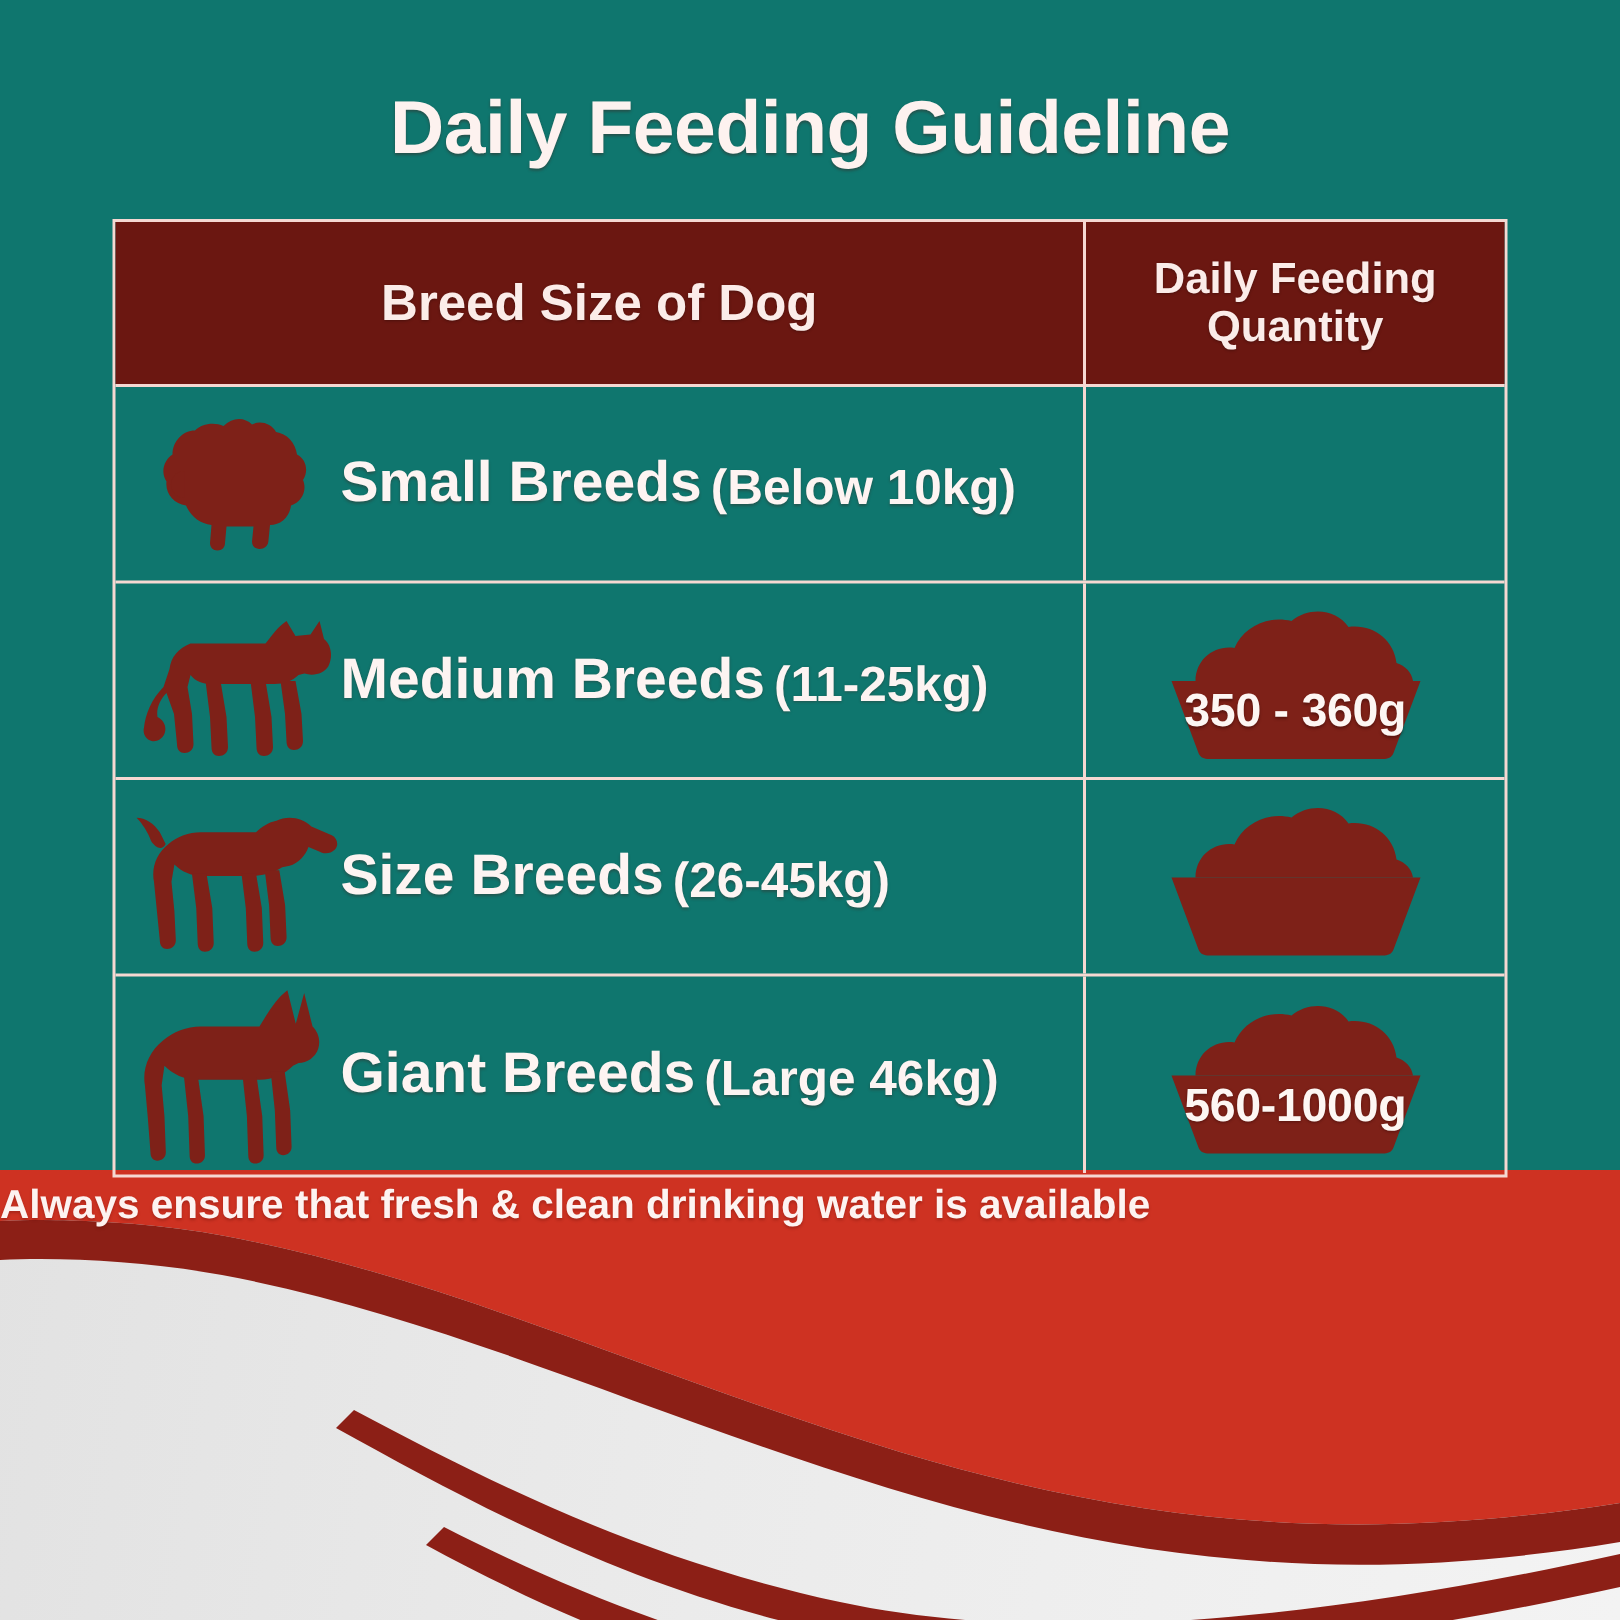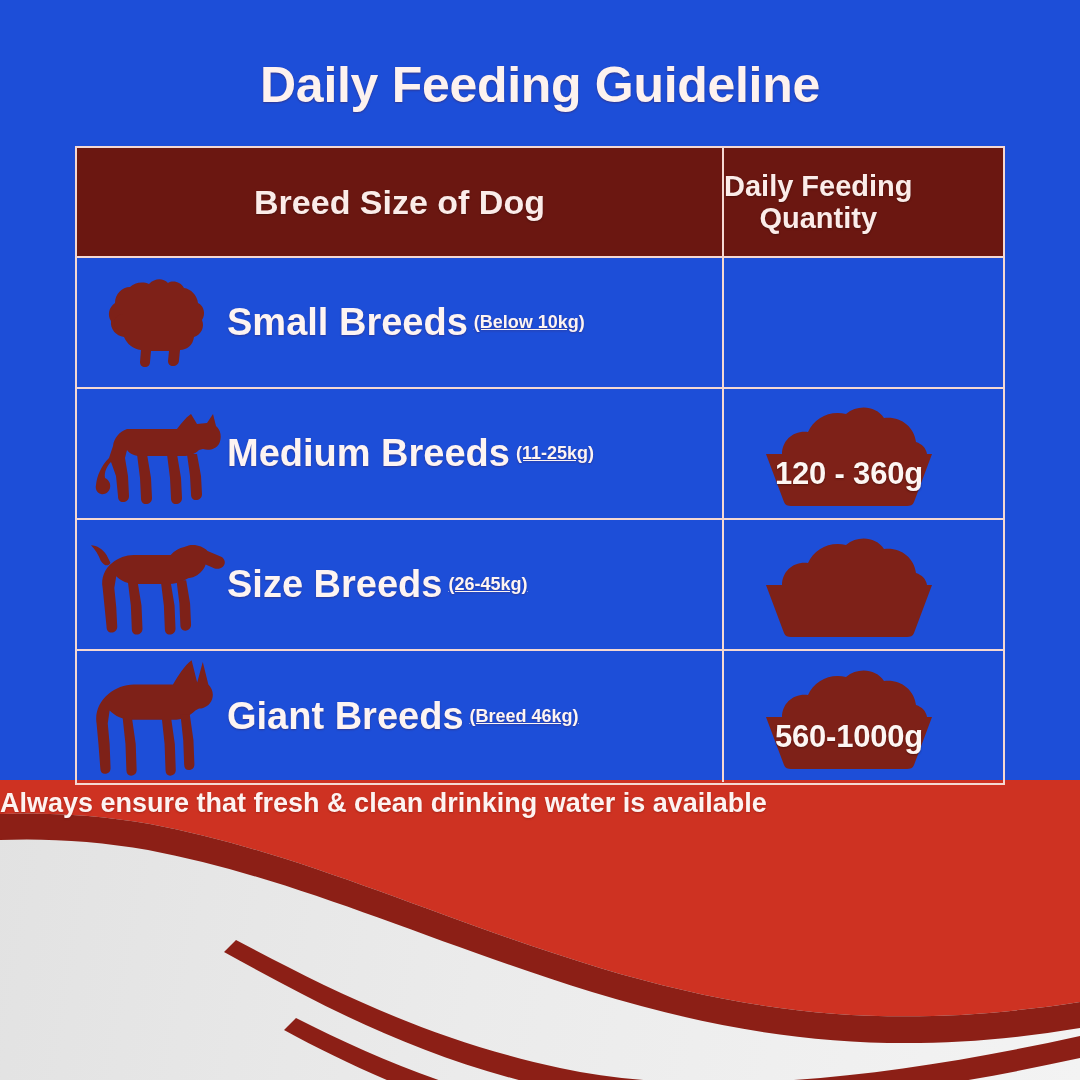--- a/index.html
+++ b/index.html
@@ -7,21 +7,21 @@
     padding: 0;
     background: #ffffff;
   }
   * { box-sizing: border-box; }
 
   .canvas {
     position: relative;
     width: 1080px;
     height: 1080px;
     overflow: hidden;
-    background: #1d4ed8;
+    background: #0f766e;
     font-family: "Liberation Sans", sans-serif;
   }
 
   
   .wave-area {
     position: absolute;
     left: 0;
     bottom: 0;
     width: 1080px;
     height: 300px;
@@ -73,21 +73,21 @@
     width: 647px;
     border-right: 2px solid #f5d8d2;
     display: flex;
     align-items: center;
     position: relative;
   }
   .cell-qty {
     flex: 1 1 auto;
     display: flex;
     align-items: center;
-    justify-content: flex-start;
+    justify-content: center;
     position: relative;
   }
 
   
   .row-header { height: 110px; }
   .row-header .cell-breed,
   .row-header .cell-qty { background: #6b1711; }
   .row-header .cell-breed {
     justify-content: center;
   }
@@ -110,37 +110,36 @@
     height: 131px;
     display: flex;
     align-items: center;
     justify-content: center;
     padding-left: 14px;
   }
   .dog-icon svg { display: block; }
 
   .breed-label {
     display: flex;
-    align-items: center;
+    align-items: flex-end;
     color: #ffffff;
     white-space: nowrap;
   }
   .breed-name {
     font-size: 38px;
     font-weight: bold;
     color: #fdf4f2;
     text-shadow: 0 1px 2px rgba(80,10,5,0.3);
   }
   .breed-weight {
-    font-size: 18px;
+    font-size: 33px;
     font-weight: bold;
     color: #fdf4f2;
     margin-left: 6px;
     text-shadow: 0 1px 2px rgba(80,10,5,0.3);
-    text-decoration: underline;
   }
 
   
   .bowl {
     position: relative;
     width: 250px;
     height: 112px;
   }
   .bowl svg {
     position: absolute;
@@ -247,21 +246,21 @@
         </div>
       </div>
       <div class="cell-qty">
         <div class="bowl">
           <svg width="250" height="112" viewBox="0 0 250 112">
             <path fill="#7e2118" d="M58,56 C58,42 70,32 84,34 C90,20 106,12 122,16 C134,6 152,8 160,20
               C176,18 190,28 192,44 C198,46 202,50 203,56 Z"></path>
             <path fill="#7e2118" d="M42,56 L208,56 L190,104 C189,107 186,108 183,108 L67,108
               C64,108 61,107 60,104 Z"></path>
           </svg>
-          <div class="bowl-text">120 - 360g</div>
+          <div class="bowl-text">350 - 360g</div>
         </div>
       </div>
     </div>
 
     <div class="row row-data">
       <div class="cell-breed">
         <div class="dog-icon">
           <svg width="140" height="110" viewBox="0 0 140 110">
             <path fill="#7e2118" d="M96,16 C104,12 114,14 120,20 L134,26 C138,28 139,33 136,36
               C133,39 128,39 125,37 L118,34 C116,40 111,45 105,47 L100,48 C94,52 86,54 78,54
@@ -299,21 +298,21 @@
               C128,50 122,54 116,54 L112,56 C106,62 98,66 88,66 L44,66 C34,66 26,62 20,56
               L18,70 L20,92 L21,118 C21,122 18,124 15,124 C12,124 10,122 10,118 L8,92 L6,70
               C4,58 9,46 19,38 C26,32 36,28 46,28 L88,28 C94,18 100,8 108,2 Z"></path>
             <path fill="#7e2118" d="M44,64 L48,92 L49,120 C49,124 46,126 43,126 C40,126 38,124 38,120 L37,92 L34,64 Z"></path>
             <path fill="#7e2118" d="M86,64 L90,92 L91,120 C91,124 88,126 85,126 C82,126 80,124 80,120 L79,92 L76,64 Z"></path>
             <path fill="#7e2118" d="M106,60 L110,88 L111,114 C111,118 108,120 105,120 C102,120 100,118 100,114 L99,88 L96,60 Z"></path>
           </svg>
         </div>
         <div class="breed-label">
           <span class="breed-name">Giant Breeds</span>
-          <span class="breed-weight">(Breed 46kg)</span>
+          <span class="breed-weight">(Large 46kg)</span>
         </div>
       </div>
       <div class="cell-qty">
         <div class="bowl">
           <svg width="250" height="112" viewBox="0 0 250 112">
             <path fill="#7e2118" d="M58,56 C58,42 70,32 84,34 C90,20 106,12 122,16 C134,6 152,8 160,20
               C176,18 190,28 192,44 C198,46 202,50 203,56 Z"></path>
             <path fill="#7e2118" d="M42,56 L208,56 L190,104 C189,107 186,108 183,108 L67,108
               C64,108 61,107 60,104 Z"></path>
           </svg>

